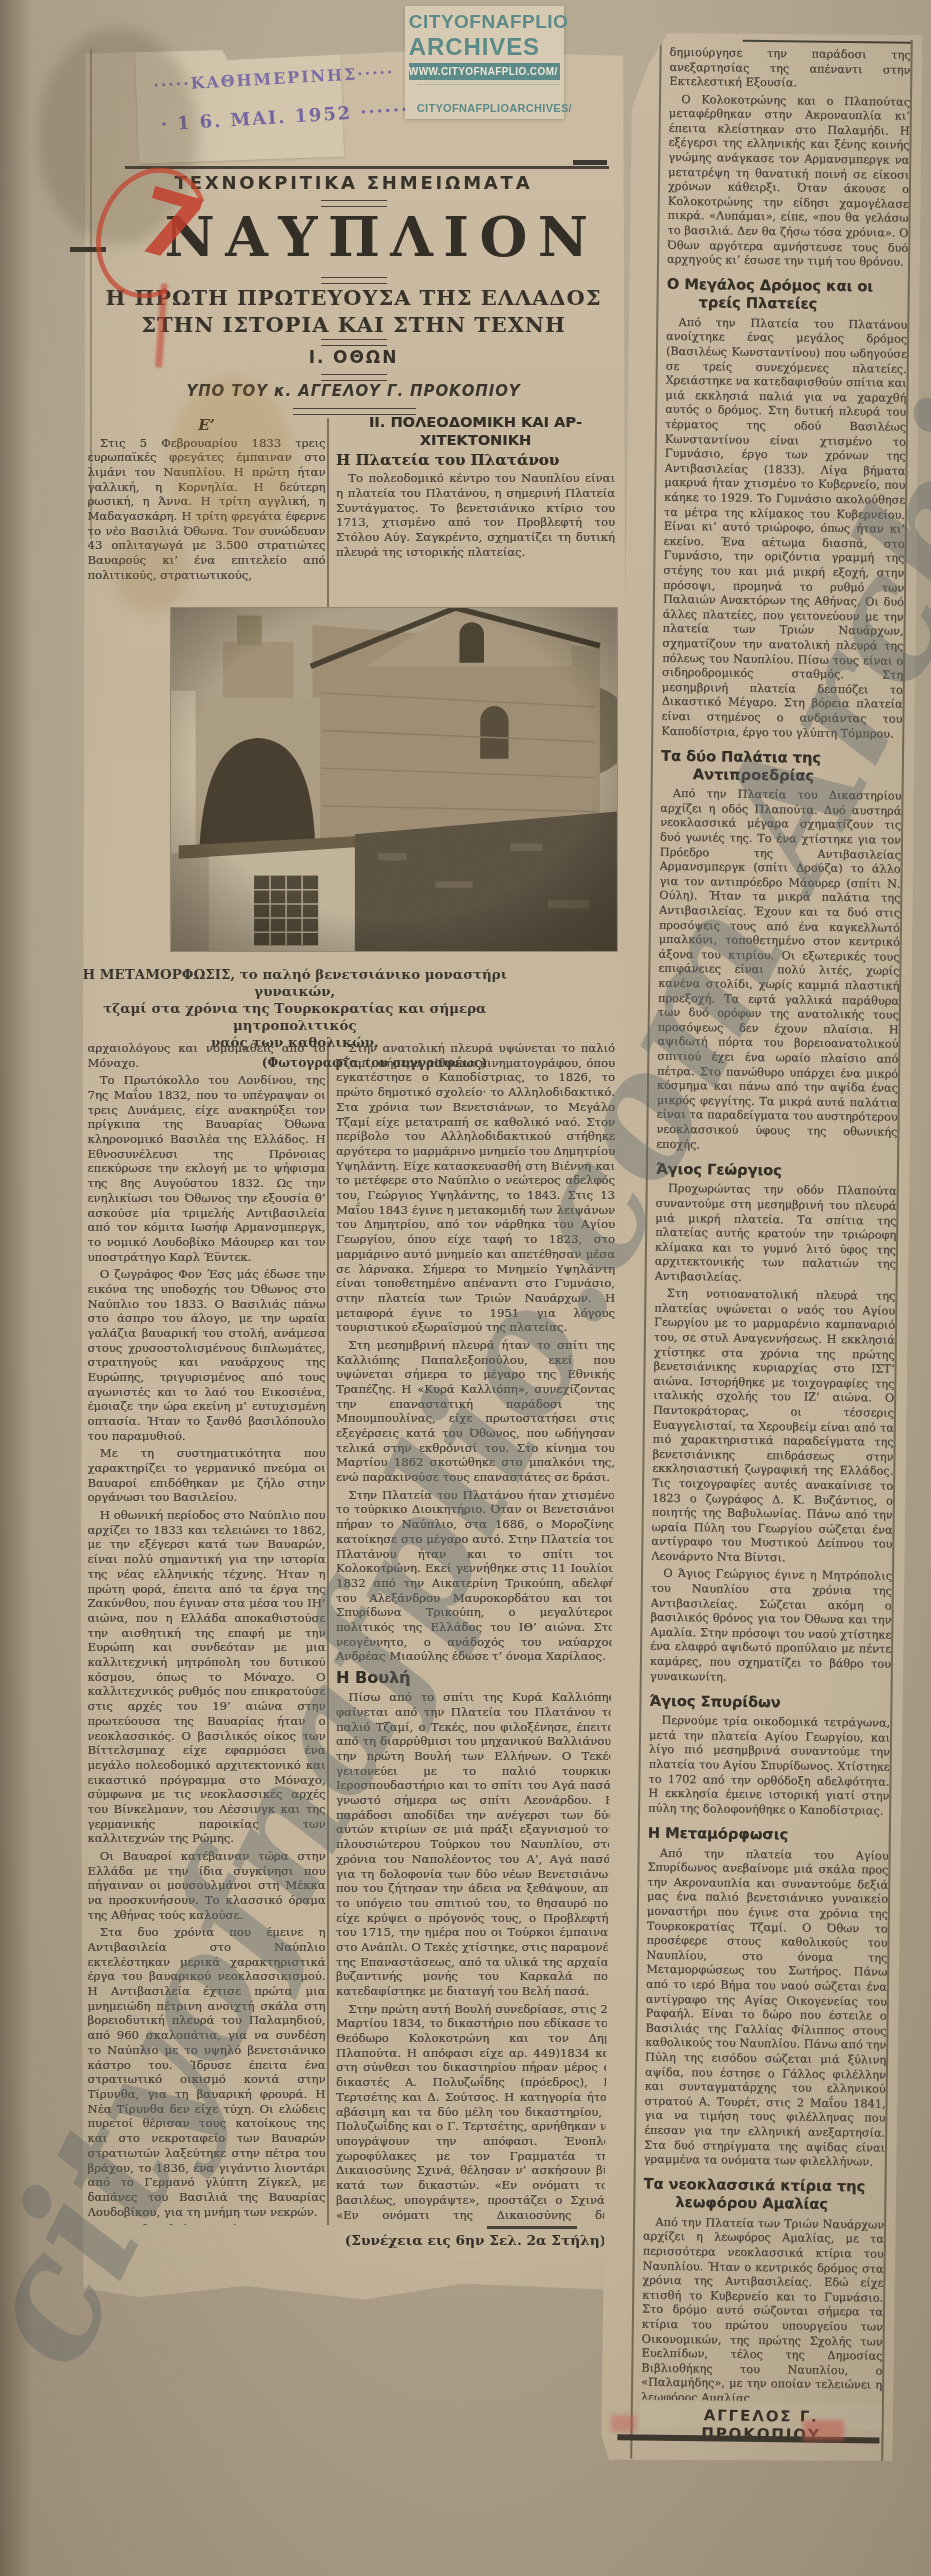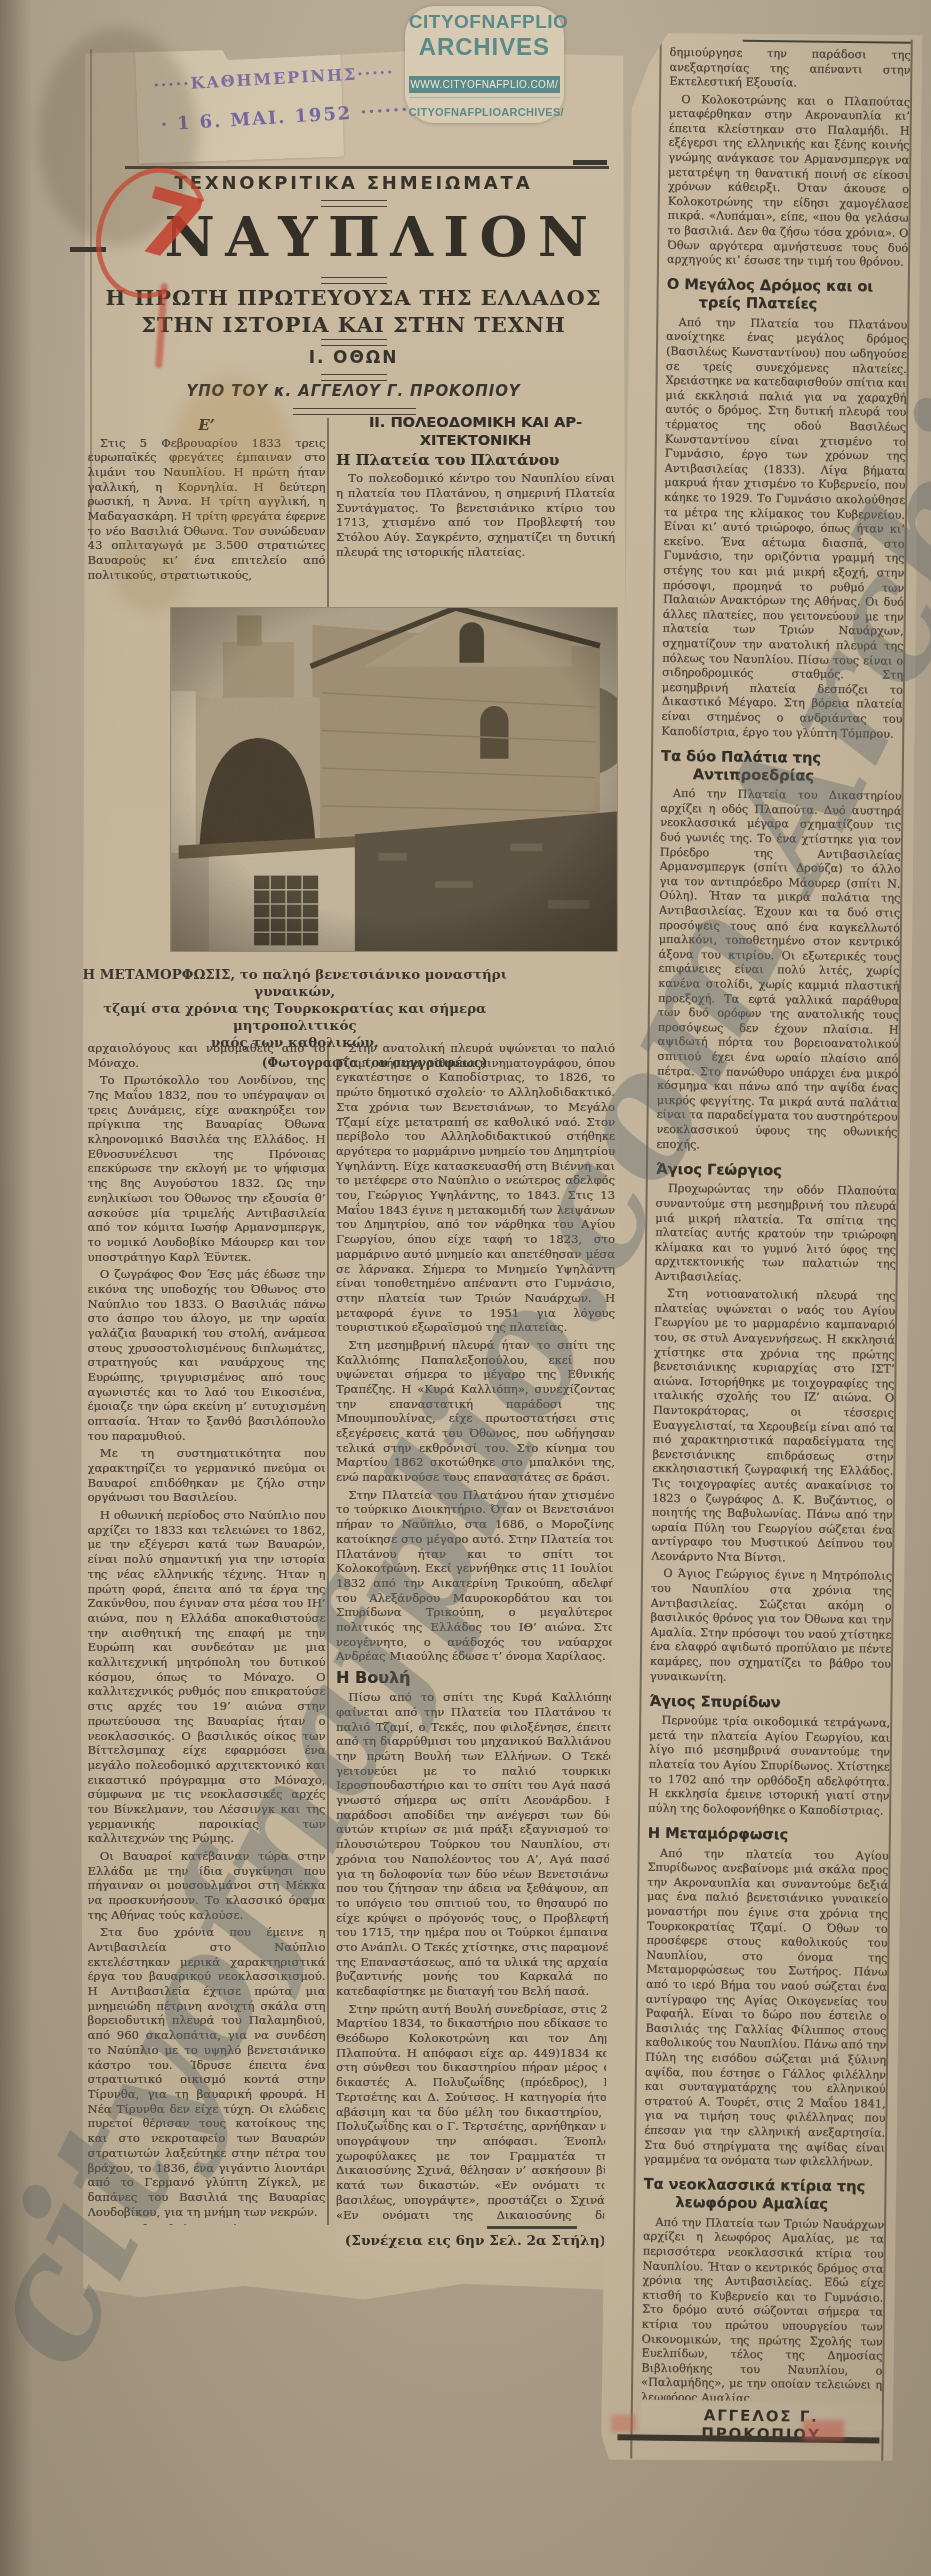--- a/index.html
+++ b/index.html
@@ -89,28 +89,28 @@
     margin:7.5px 0 4.7px;padding-left:32px;text-indent:-32px;color:#332f27;}
   .signature{position:absolute;left:40px;top:2371px;width:241px;background:#c5b69d;
     font-family:"DejaVu Sans",sans-serif;font-weight:bold;font-size:15px;letter-spacing:1.9px;
     text-align:center;color:#332f27;padding-top:3.8px;height:22.6px;z-index:2;}
   .rule3-bottom{position:absolute;left:17px;top:2404px;width:262px;height:5.7px;background:#3c372e;z-index:2;}
   
   .diag-wm{position:absolute;left:-66px;top:2307px;width:2545px;transform:rotate(-63.5deg);
     transform-origin:0 0;font-family:"DejaVu Serif",serif;font-style:italic;font-weight:bold;
     font-size:165px;color:rgba(98,104,108,.40);white-space:nowrap;z-index:6;pointer-events:none;}
   .logo{position:absolute;left:405px;top:5.7px;width:151px;background:rgba(216,205,180,.94);
-    text-align:center;padding:6.6px 3.8px 5.7px;z-index:10;box-shadow:0 0.9px 3.8px rgba(50,40,25,.25);
-    font-family:"Liberation Sans",sans-serif;border-radius:30px;}
+    padding:6.6px 3.8px 5.7px;z-index:10;box-shadow:0 0.9px 3.8px rgba(50,40,25,.25);
+    font-family:"Liberation Sans",sans-serif;}
   .logo-l1{font-weight:bold;font-size:19px;letter-spacing:0.5px;color:#5c8a88;line-height:20px;}
   .logo-l2{font-weight:bold;font-size:24px;letter-spacing:0.9px;color:#5c8a88;line-height:30px;}
-  .logo-band{background:#5c8a88;color:#ece6d6;font-weight:normal;font-size:10px;letter-spacing:0.4px;
-    padding:2.8px 0;margin-top:14px;}
+  .logo-band{background:#5c8a88;color:#ece6d6;font-weight:bold;font-size:10px;letter-spacing:0.4px;
+    padding:2.8px 0;margin-top:1px;}
   .logo-l4{font-weight:bold;font-size:11px;letter-spacing:0.3px;color:#5c8a88;margin-top:3.8px;
-    border-top:0.9px solid rgba(92,138,136,.4);padding-top:8px;}
+    border-top:0.9px solid rgba(92,138,136,.4);padding-top:17px;margin-left:8px;}
 </style>
 </head>
 <body>
 
 <div class="canvas">
 
   <div class="clip-left">
     <div class="label-patch">
       <div class="stamp-line">·····ΚΑΘΗΜΕΡΙΝΗΣ·····</div>
       <div class="stamp-date">· 1 6. ΜΑΙ. 1952 ········</div>

